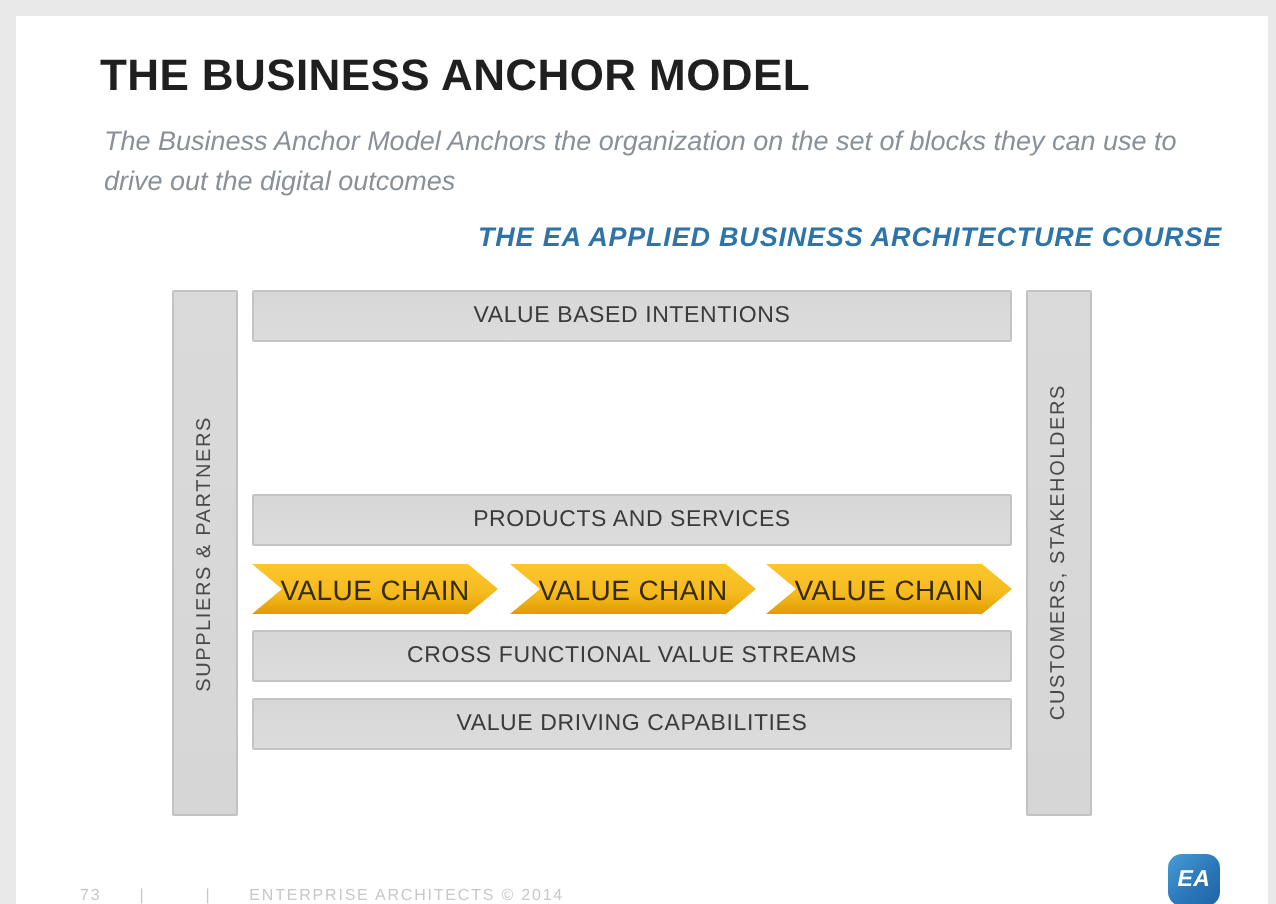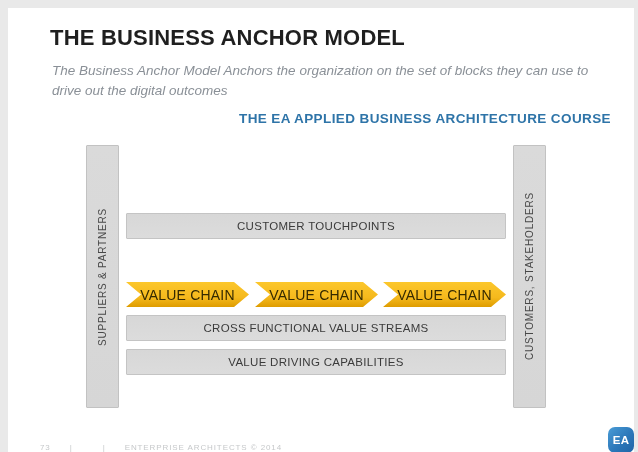--- a/index.html
+++ b/index.html
@@ -19,20 +19,21 @@
   }
   .subtitle {
     position:absolute; left:40px; top:49px; width:545px;
     font-size:13.5px; font-style:italic; color:#8a9097;
     line-height:1.45;
   }
   .course-heading {
     position:absolute; right:31px; top:99px;
     font-size:13.5px; font-weight:bold; color:#2e74a8;
     letter-spacing:0.4px;
+    font-style:italic;
   }
   
   .side-bar {
     position:absolute; top:137px; width:33px; height:263px;
     background:linear-gradient(180deg,#dadada,#d6d6d6);
     border:1px solid #c2c2c2; border-radius:1px;
     display:flex; align-items:center; justify-content:center;
   }
   .side-bar.left  { left:78px; }
   .side-bar.right { left:505px; }
@@ -58,26 +59,27 @@
   
   .footer {
     position:absolute; left:24px; top:427px; right:50px;
     display:flex; align-items:center;
     font-size:8px; color:#c6c8ca; letter-spacing:0.9px;
     white-space:nowrap;
   }
   .footer .page-num { }
   .footer .sep { margin:0 11px; }
   .ea-logo {
-    position:absolute; left:600px; top:419px;
+    position:absolute; left:576px; top:419px;
     width:26px; height:26px; border-radius:7px;
     background:linear-gradient(135deg,#4a9cd6 0%,#2b77b9 55%,#1f64a6 100%);
     display:flex; align-items:center; justify-content:center;
     font-size:11.5px; font-weight:bold; color:#ffffff;
     letter-spacing:0.2px;
+    font-style:italic;
   }
 </style>
 </head>
 <body>
 
 <div class="slide">
 
   <div class="title">THE BUSINESS ANCHOR MODEL</div>
 
   <div class="subtitle">The Business Anchor Model Anchors the organization on the set of blocks they can use to drive out the digital outcomes</div>
@@ -85,21 +87,22 @@
   <div class="course-heading">THE EA APPLIED BUSINESS ARCHITECTURE COURSE</div>
 
   <div class="side-bar left">
     <span class="side-label">SUPPLIERS &amp; PARTNERS</span>
   </div>
 
   <div class="side-bar right">
     <span class="side-label">CUSTOMERS, STAKEHOLDERS</span>
   </div>
 
-  <div class="block-row" style="top:205px">CUSTOMER TOUCHPOINTS</div>
+  <div class="block-row" style="top:137px">VALUE BASED INTENTIONS</div>
+  <div class="block-row" style="top:239px">PRODUCTS AND SERVICES</div>
 
   <div class="chevron" style="left:118px">VALUE CHAIN</div>
   <div class="chevron" style="left:247px">VALUE CHAIN</div>
   <div class="chevron" style="left:375px">VALUE CHAIN</div>
 
   <div class="block-row" style="top:307px">CROSS FUNCTIONAL VALUE STREAMS</div>
   <div class="block-row" style="top:341px">VALUE DRIVING CAPABILITIES</div>
 
   <div class="footer">
     <span class="page-num">73</span>

